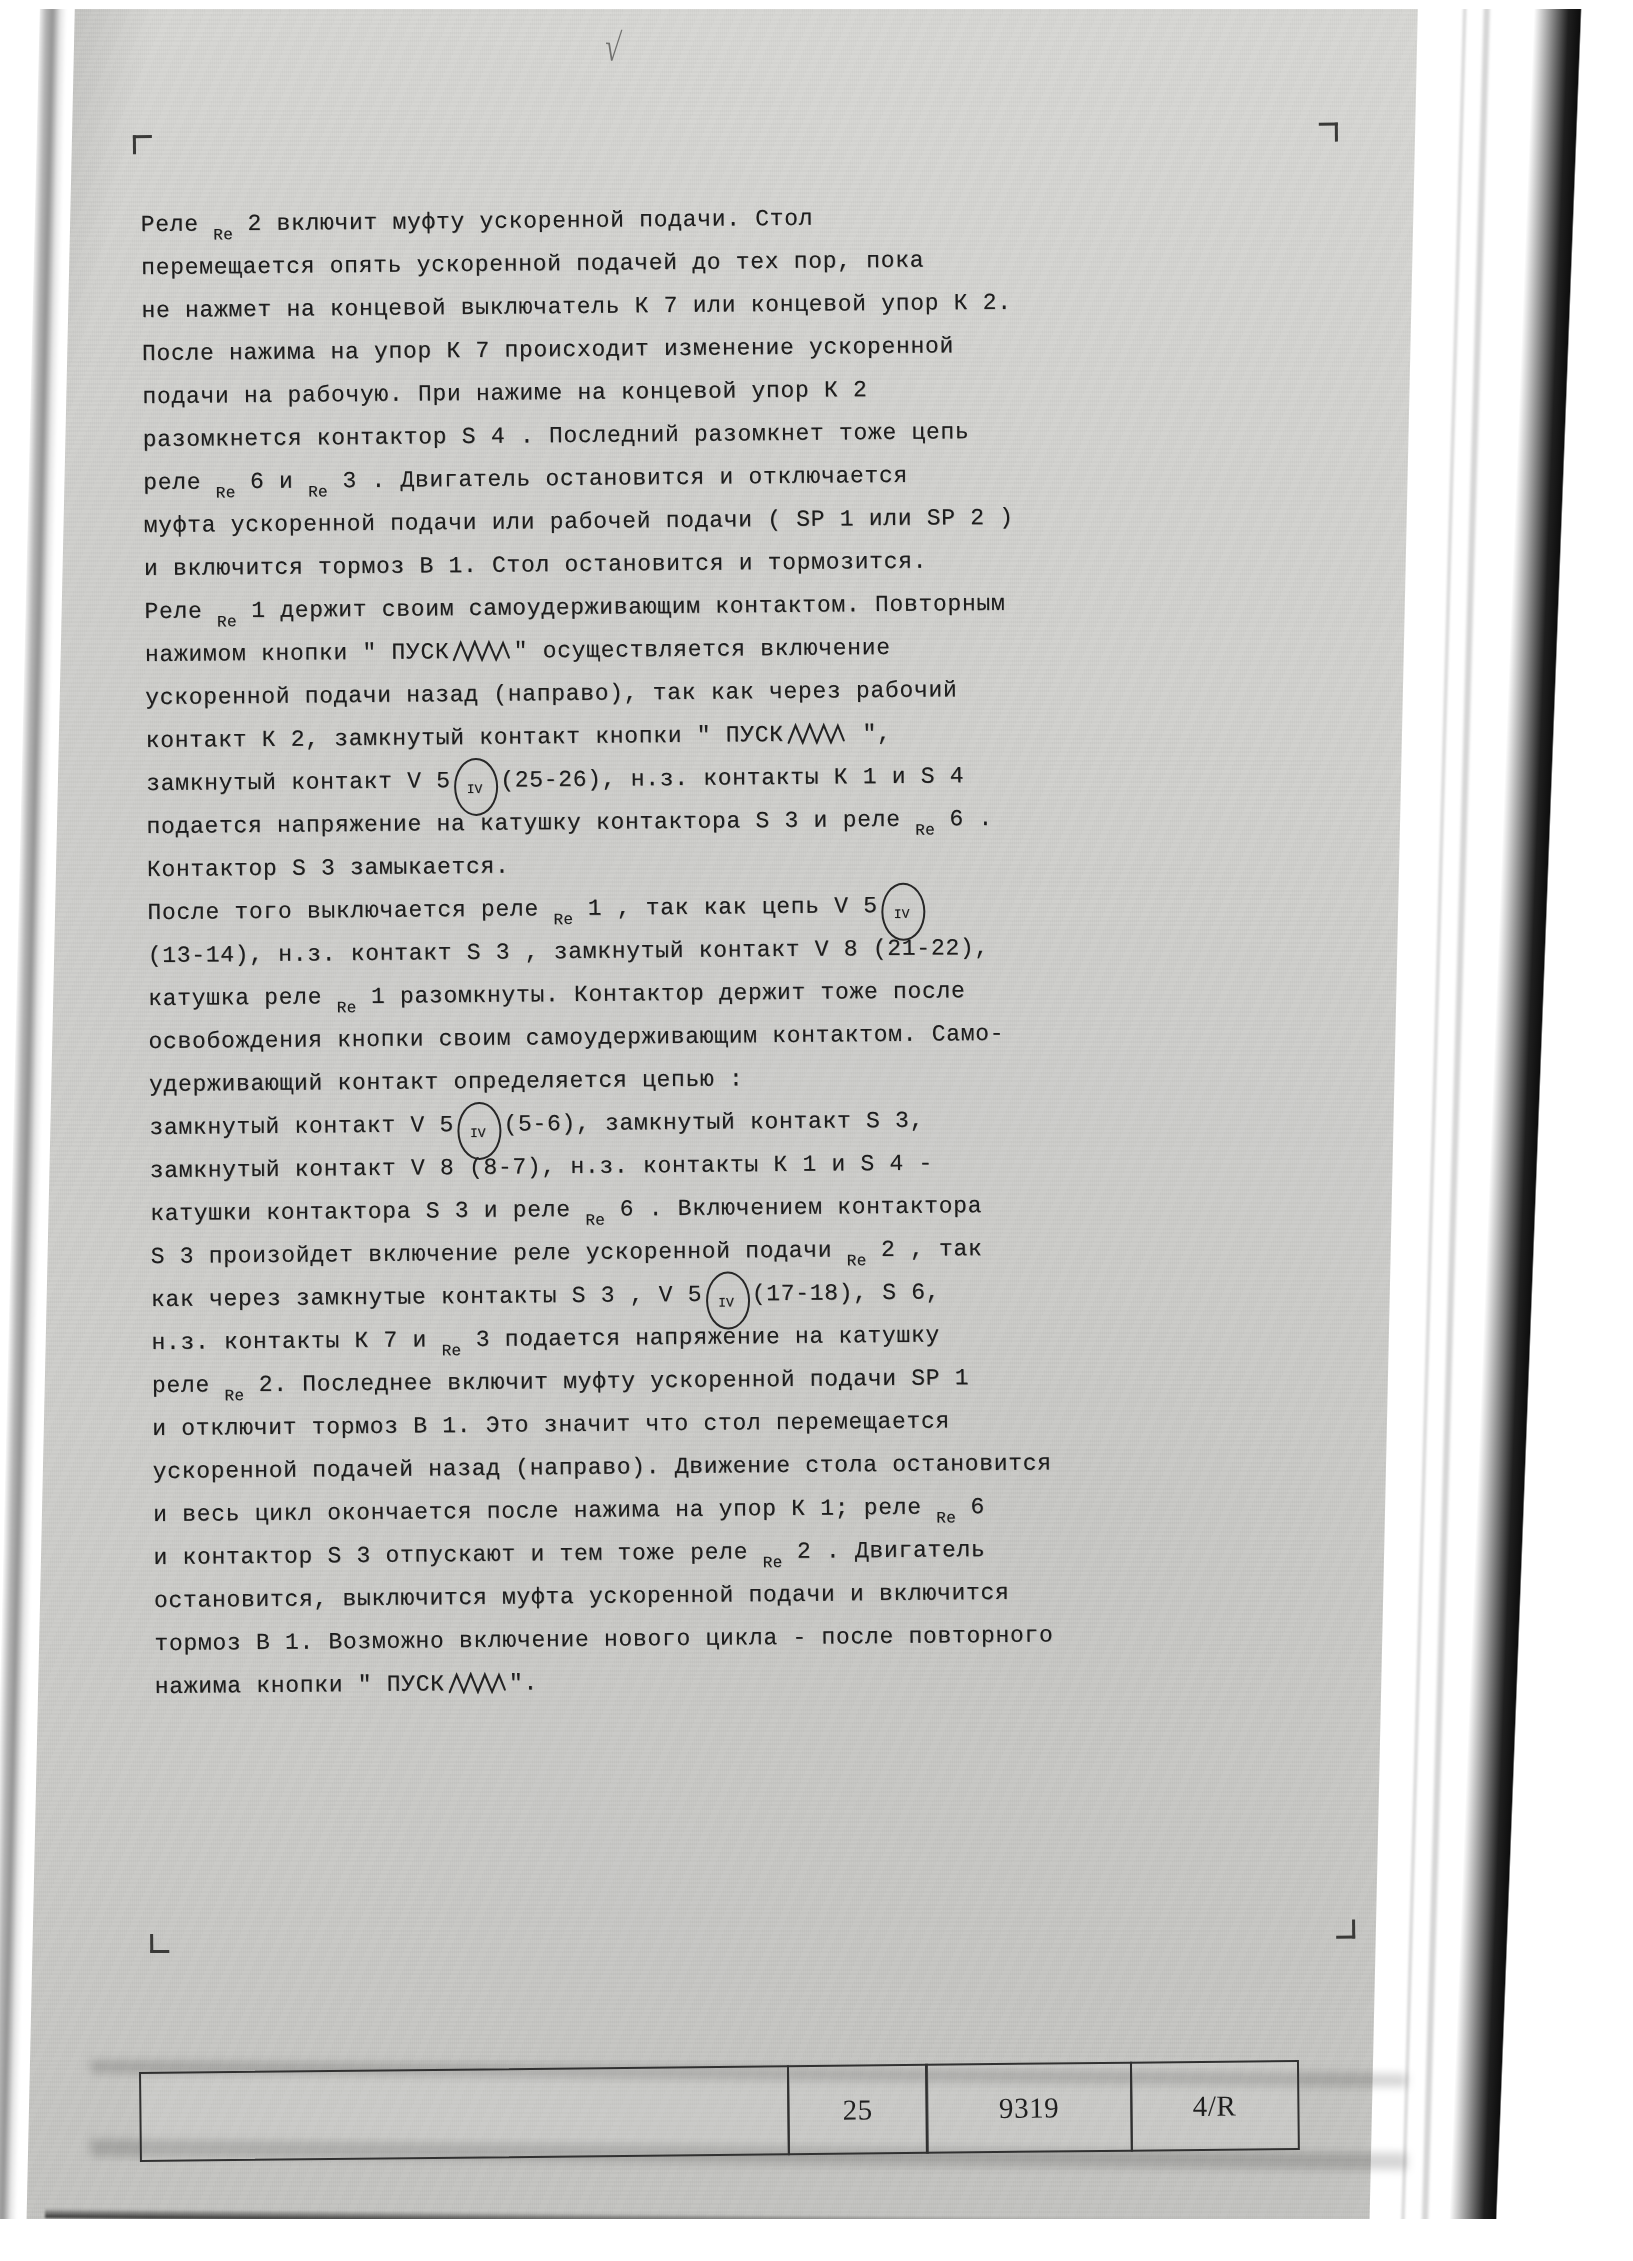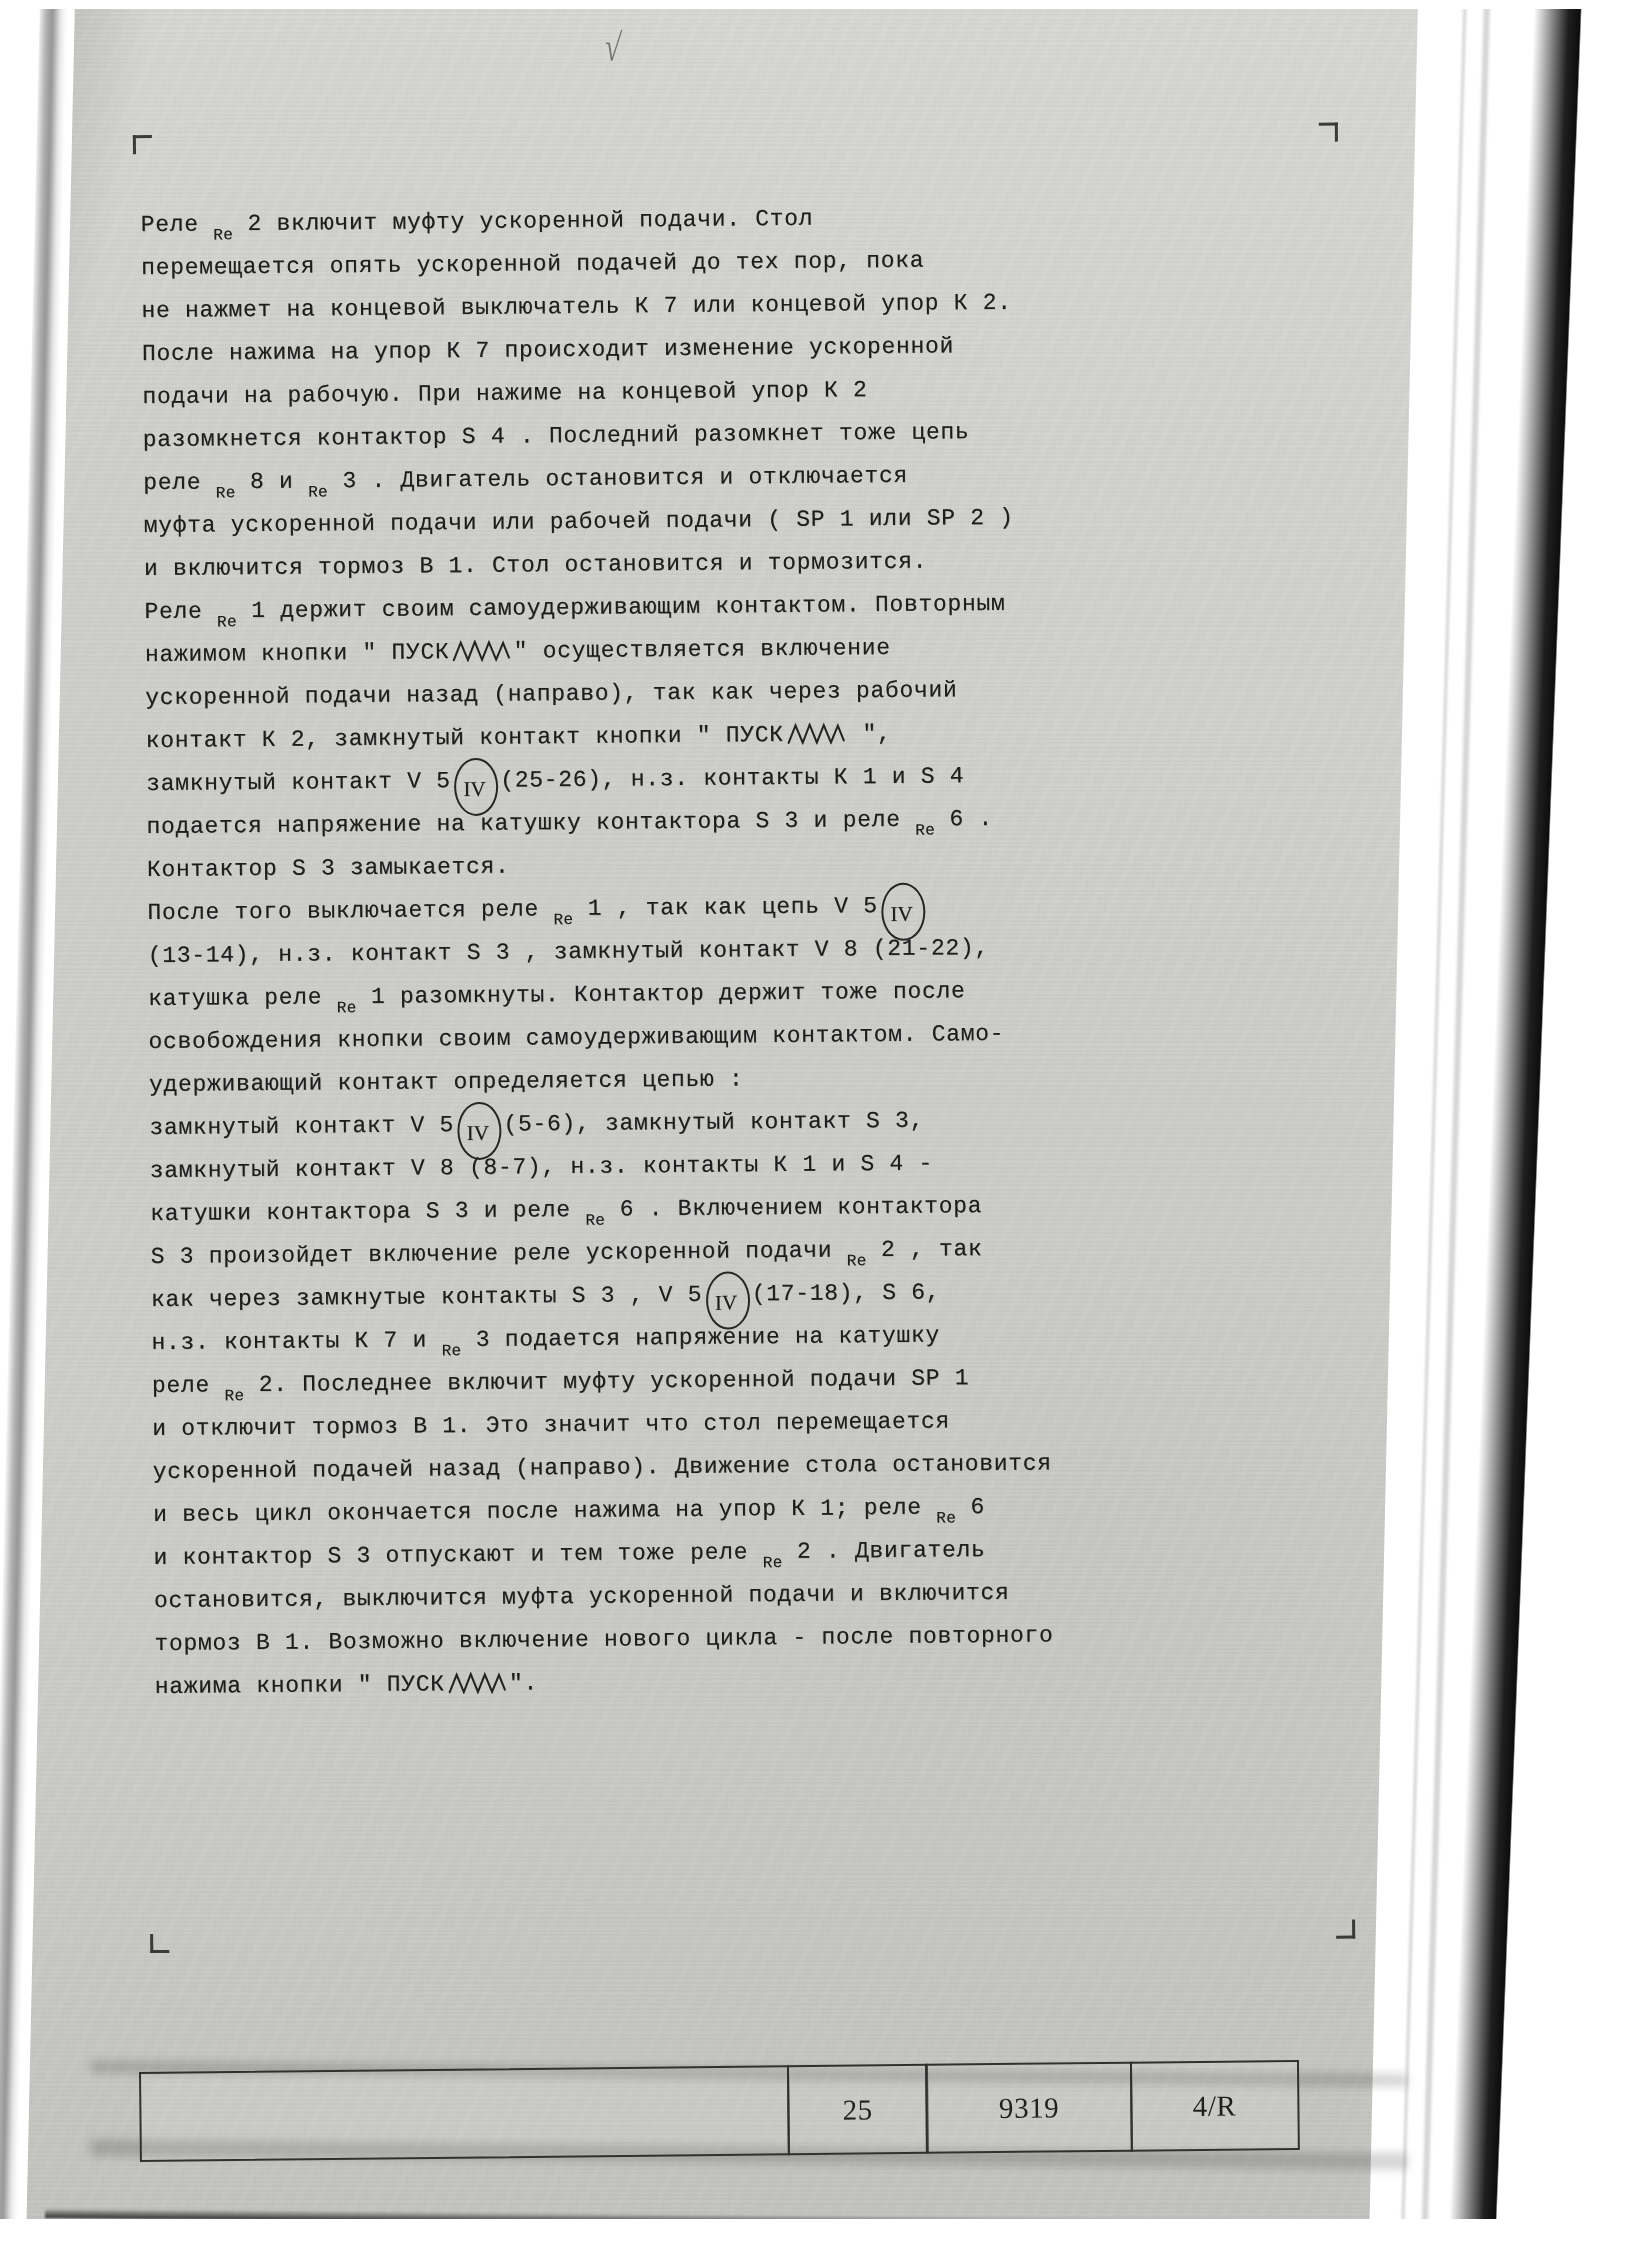--- a/index.html
+++ b/index.html
@@ -224,23 +224,23 @@
     left: 0; top: -10.2px;
     width: 40px; height: 54px;
     border: 2.2px solid #262626;
     border-radius: 50%;
   }
   .circIV .rn {
     position: absolute;
     left: 0; top: 0;
     width: 40px;
     text-align: center;
-    font-size: 21px;
+    font-size: 13px;
     letter-spacing: 0;
-    font-family: Liberation Serif, serif;
+    font-family: Liberation Mono, monospace;
   }
 
   
   .footer {
     position: absolute;
     left: 142px;
     top: 2072px;
     width: 1177px;
     height: 90px;
     transform: rotate(-0.6deg);
@@ -310,21 +310,21 @@
         <i class="v"></i>
       </div>
 
     <div class="lines" id="lines">
         <div class="ln"><span>Реле </span><span class="sm">Rе</span><span> 2   включит муфту ускоренной подачи. Стол</span></div>
         <div class="ln"><span>перемещается опять ускоренной подачей до тех пор, пока</span></div>
         <div class="ln"><span>не нажмет на концевой выключатель К 7 или концевой упор К 2.</span></div>
         <div class="ln"><span>После нажима на упор К 7 происходит изменение ускоренной</span></div>
         <div class="ln"><span>подачи на рабочую. При нажиме на концевой упор К 2</span></div>
         <div class="ln"><span>разомкнется контактор  S 4  . Последний разомкнет тоже цепь</span></div>
-        <div class="ln"><span>реле </span><span class="sm">Rе</span><span> 8   и  </span><span class="sm">Rе</span><span> 3  . Двигатель остановится и отключается</span></div>
+        <div class="ln"><span>реле </span><span class="sm">Rе</span><span> 6   и  </span><span class="sm">Rе</span><span> 3  . Двигатель остановится и отключается</span></div>
         <div class="ln"><span>муфта ускоренной подачи или рабочей подачи (  SP 1  или SP 2  )</span></div>
         <div class="ln"><span>и включится тормоз В 1. Стол остановится и тормозится.</span></div>
         <div class="ln"><span>Реле  </span><span class="sm">Rе</span><span> 1 держит своим самоудерживающим контактом. Повторным</span></div>
         <div class="ln"><span>нажимом кнопки " ПУСК</span><span class="zig"><svg width="59" height="22" viewBox="0 0 92 34">
               <polyline points="3,31 14,4 25,31 36,3 47,31 58,4 69,31 80,5 89,28" fill="none" stroke="#232323" stroke-width="3.2" stroke-linejoin="miter" stroke-linecap="round"></polyline>
             </svg></span><span>" осуществляется включение</span></div>
         <div class="ln"><span>ускоренной подачи назад (направо), так как через рабочий</span></div>
         <div class="ln"><span>контакт К 2, замкнутый контакт кнопки " ПУСК</span><span class="zig"><svg width="59" height="22" viewBox="0 0 92 34">
               <polyline points="3,31 14,4 25,31 36,3 47,31 58,4 69,31 80,5 89,28" fill="none" stroke="#232323" stroke-width="3.2" stroke-linejoin="miter" stroke-linecap="round"></polyline>
             </svg></span><span>  ",</span></div>

